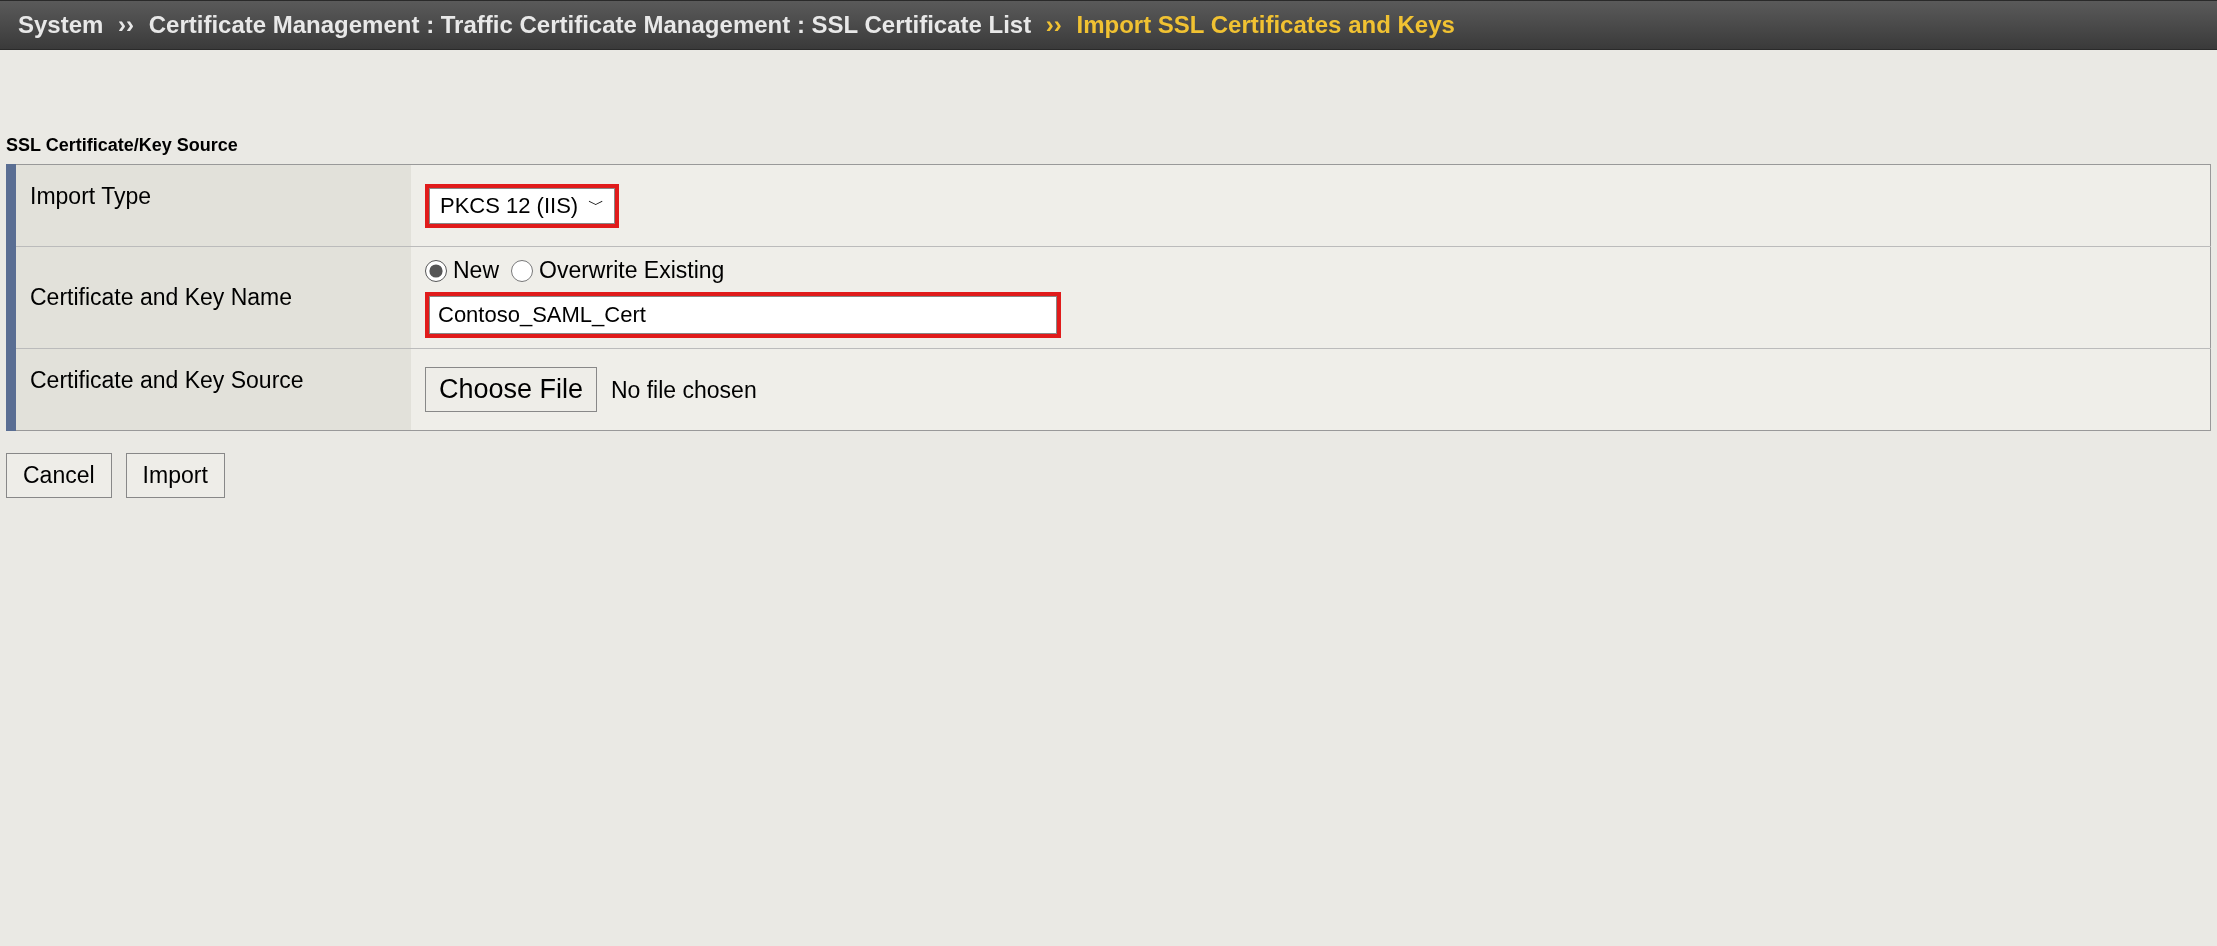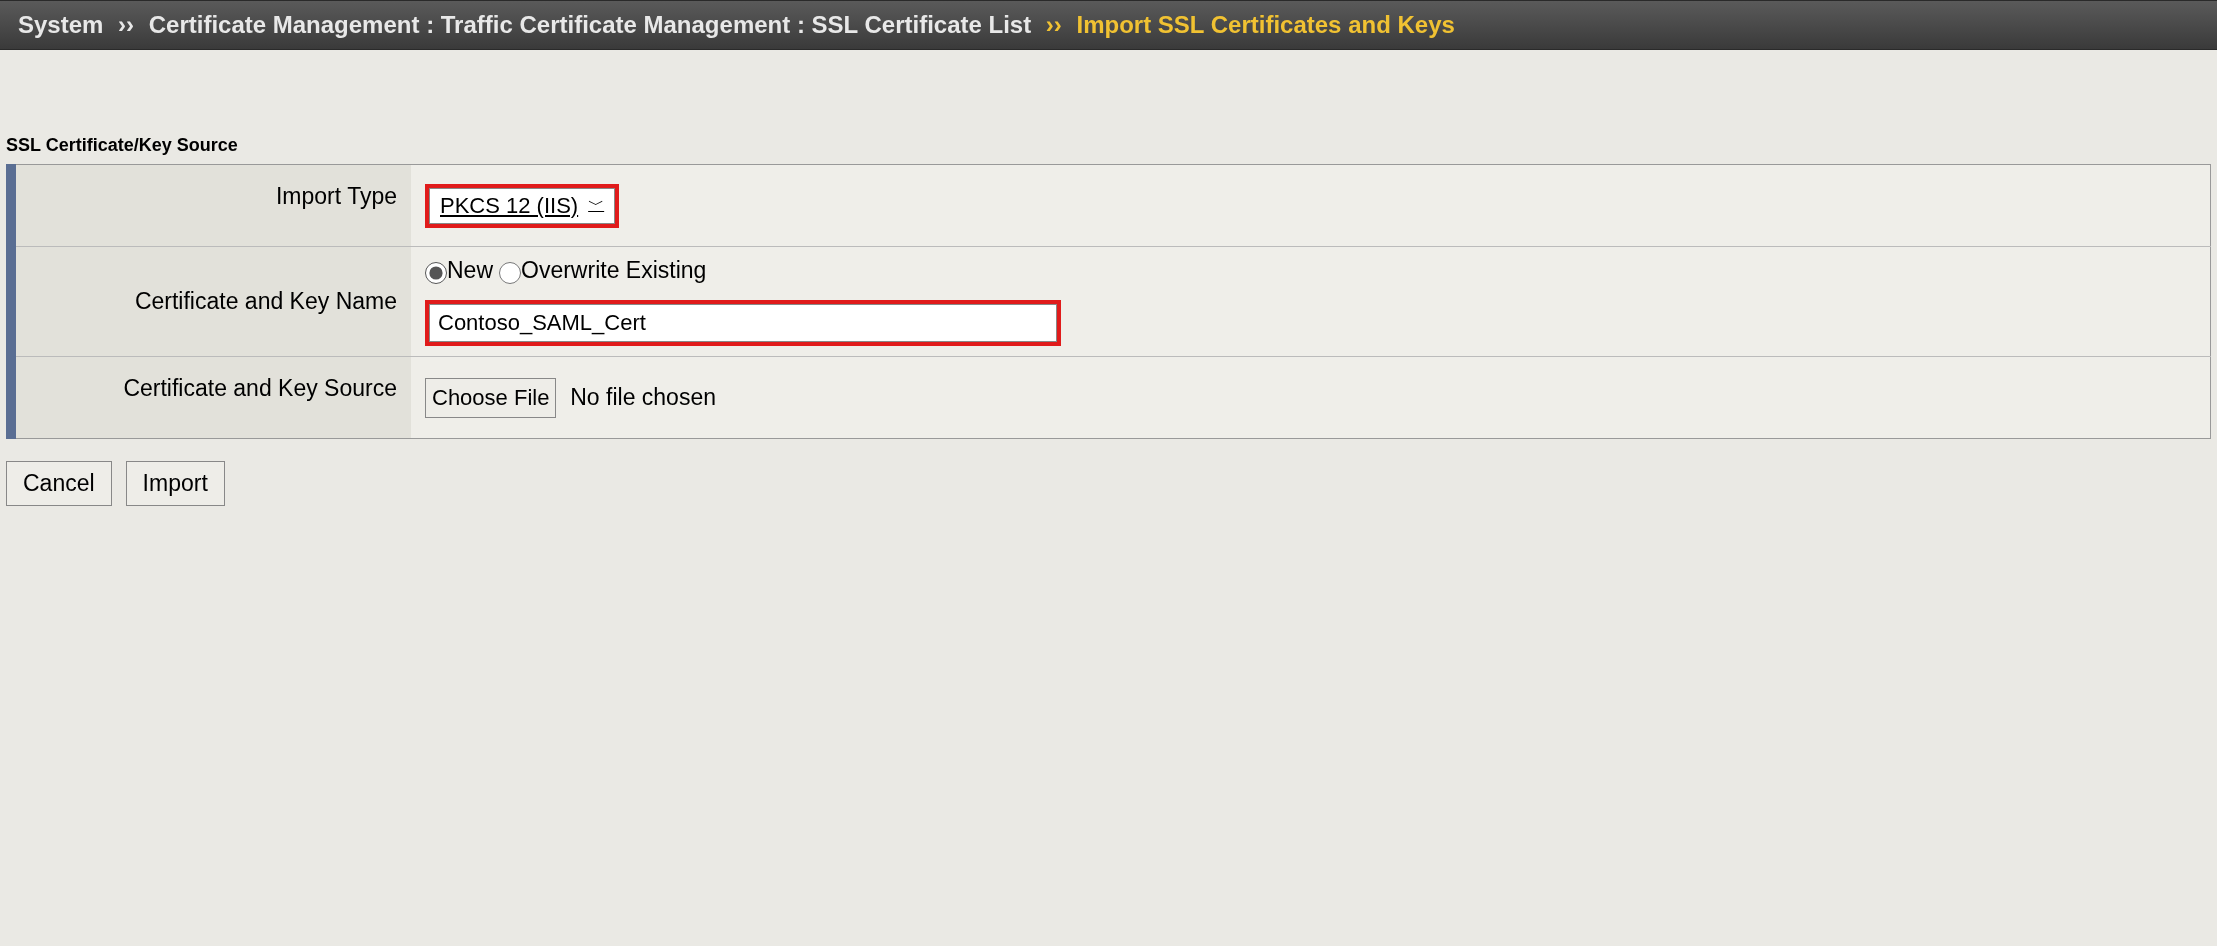--- a/index.html
+++ b/index.html
@@ -55,60 +55,58 @@
     }
     .form-table td {
       vertical-align: middle;
     }
     .label-cell {
       background: #e2e1da;
       border-left: 10px solid #5a6e93;
       padding: 18px 14px 36px 14px;
       width: 400px;
       font-size: 23px;
-      text-align: right;
     }
     .label-cell.no-accent {
       border-left: 10px solid transparent;
       background: #e2e1da;
     }
     .value-cell {
       background: #efeee9;
       padding: 10px 14px;
     }
     .fake-select {
       display: inline-flex;
       align-items: center;
       justify-content: space-between;
       border: 1px solid #888;
       background: #fff;
       padding: 4px 10px 4px 10px;
       font-size: 22px;
       min-width: 160px;
       cursor: pointer;
-      text-decoration: underline;
     }
     .fake-select .chev {
       margin-left: 10px;
       font-size: 16px;
     }
     .highlight-red {
       border: 4px solid #e01b1b;
       display: inline-block;
       padding: 0;
     }
     .highlight-red-input {
       border: 4px solid #e01b1b;
       display: inline-block;
     }
     .radio-row {
       display: flex;
-      align-items: flex-end;
-      gap: 0;
-      margin-bottom: 16px;
+      align-items: center;
+      gap: 6px;
+      margin-bottom: 8px;
       font-size: 23px;
     }
     .radio-row input[type="radio"] {
       width: 22px;
       height: 22px;
       accent-color: #555;
     }
     .text-input {
       border: 1px solid #888;
       background: #fff;
@@ -117,22 +115,22 @@
       width: 628px;
       outline: none;
     }
     .text-input.pw {
       width: 232px;
       letter-spacing: 2px;
     }
     .file-btn {
       border: 1px solid #888;
       background: #eeede8;
-      padding: 6px 6px;
-      font-size: 22px;
+      padding: 6px 13px;
+      font-size: 27px;
       cursor: pointer;
     }
     .file-status {
       margin-left: 8px;
       font-size: 23px;
     }
     .static-text {
       font-size: 23px;
     }
     .button-row {

